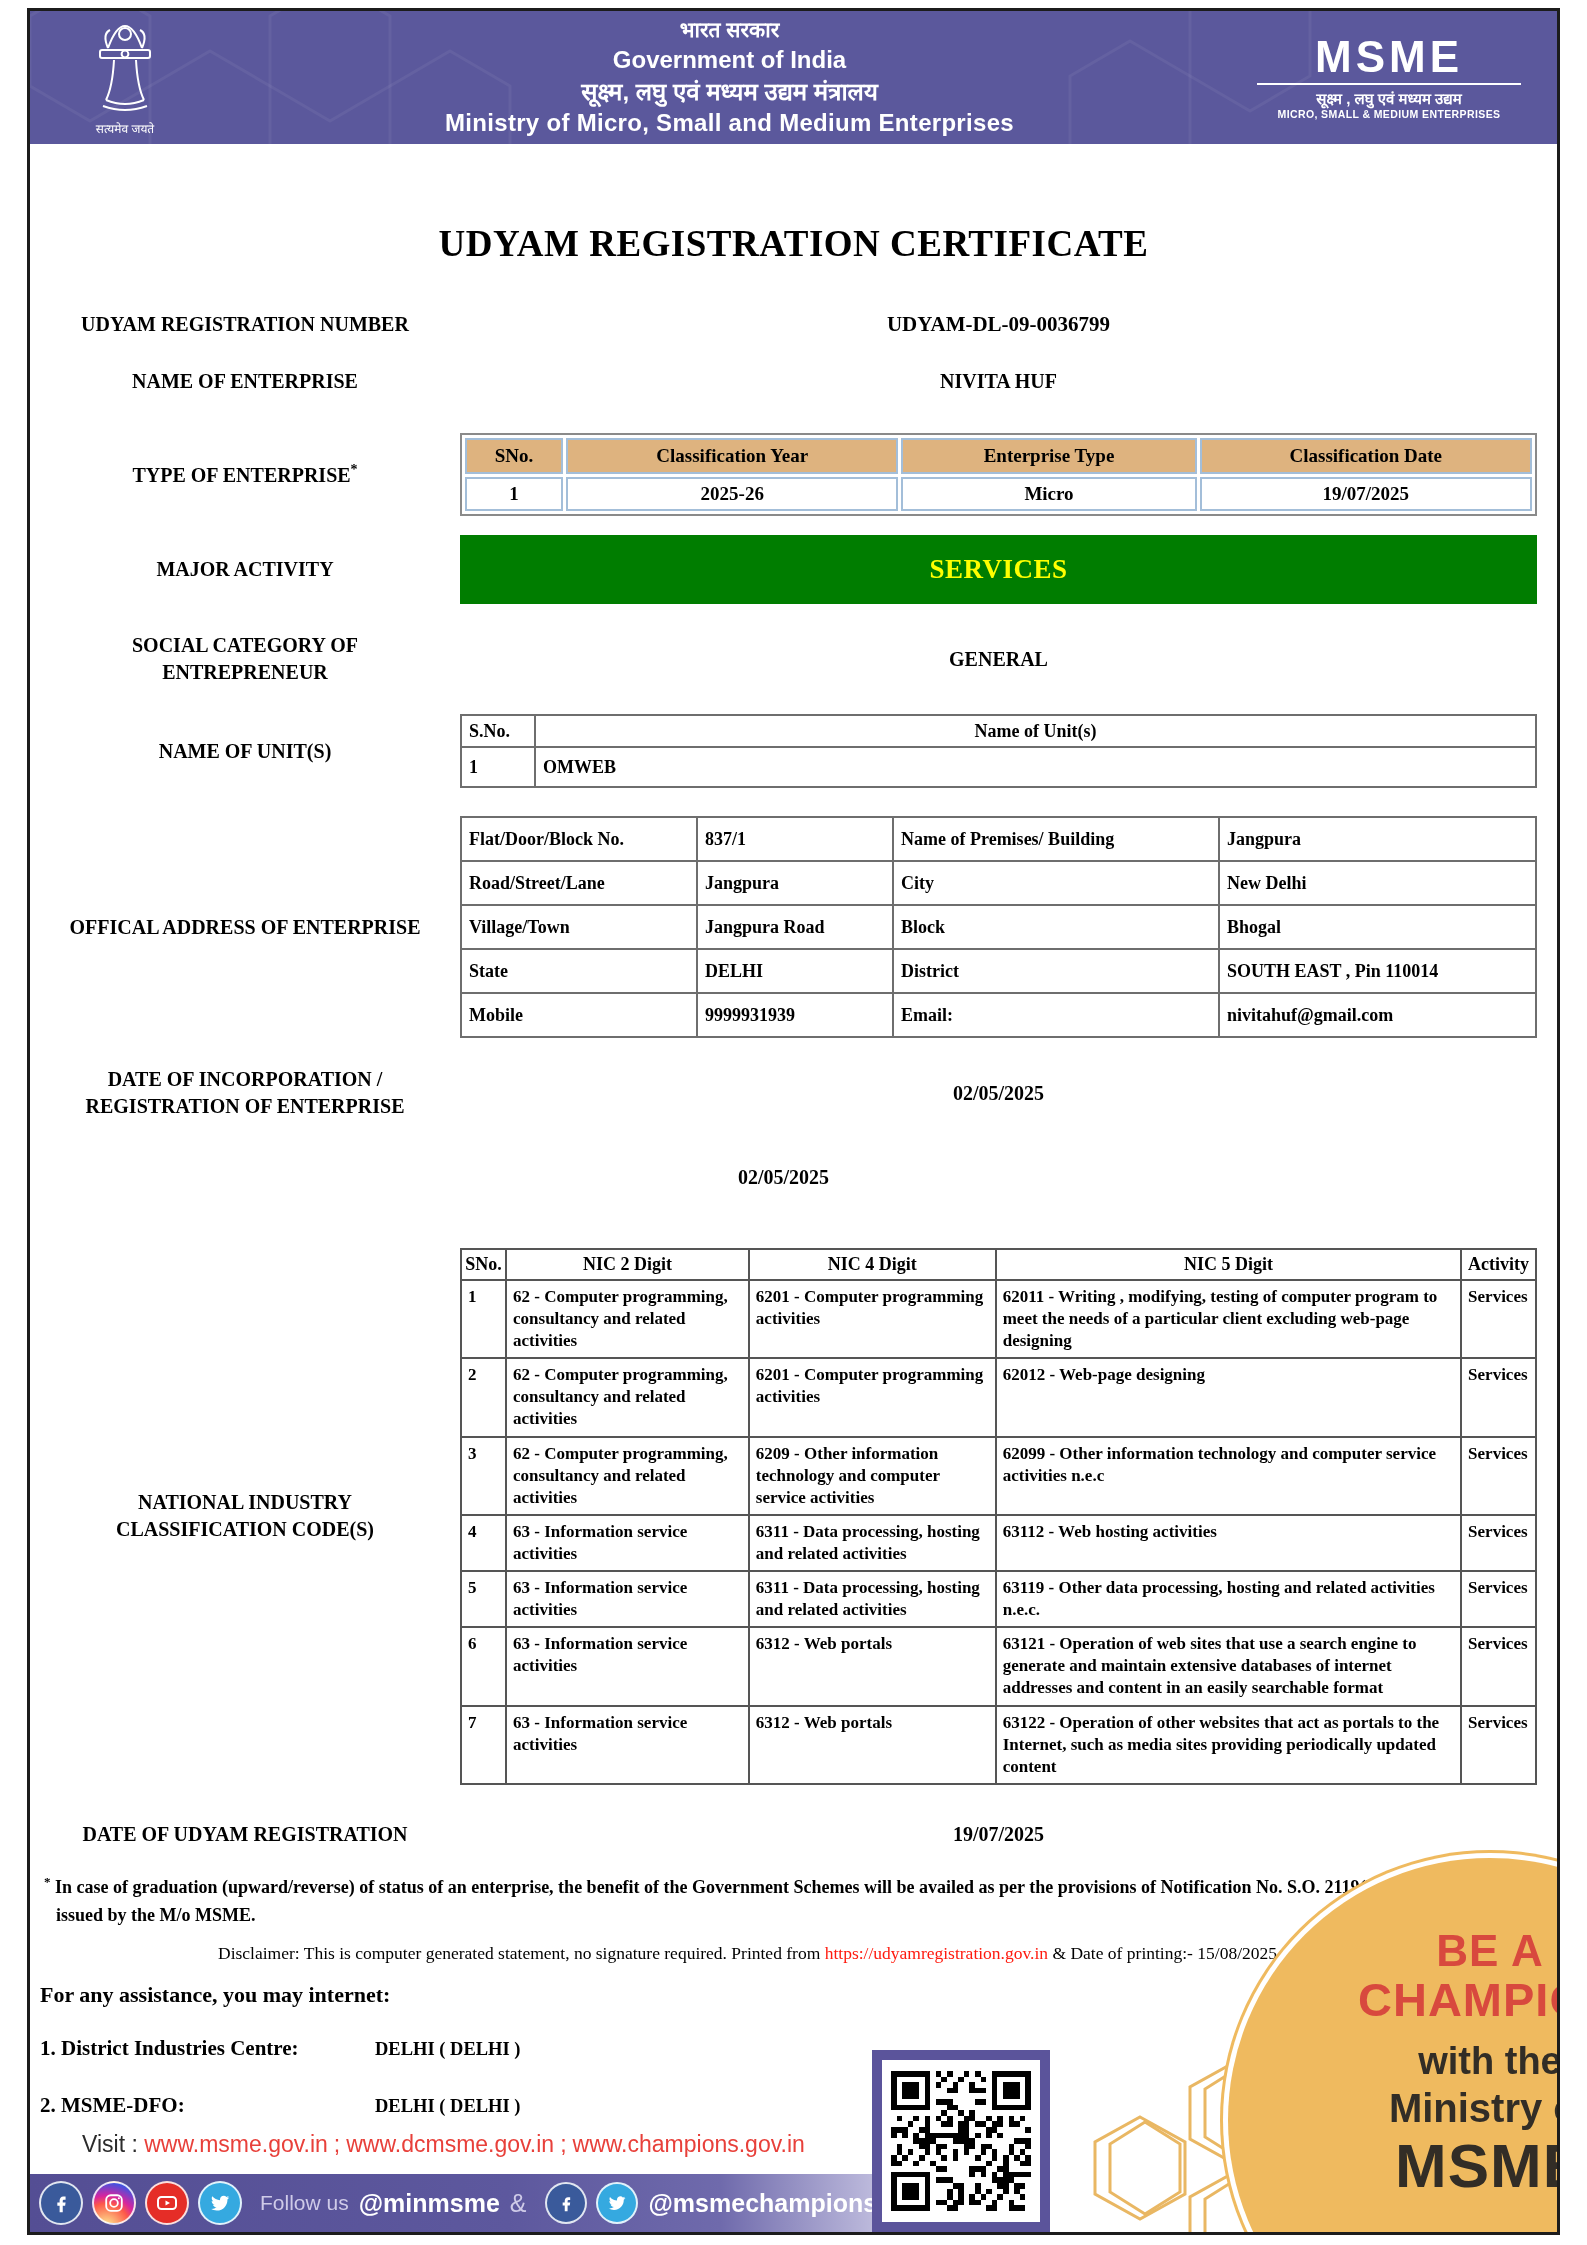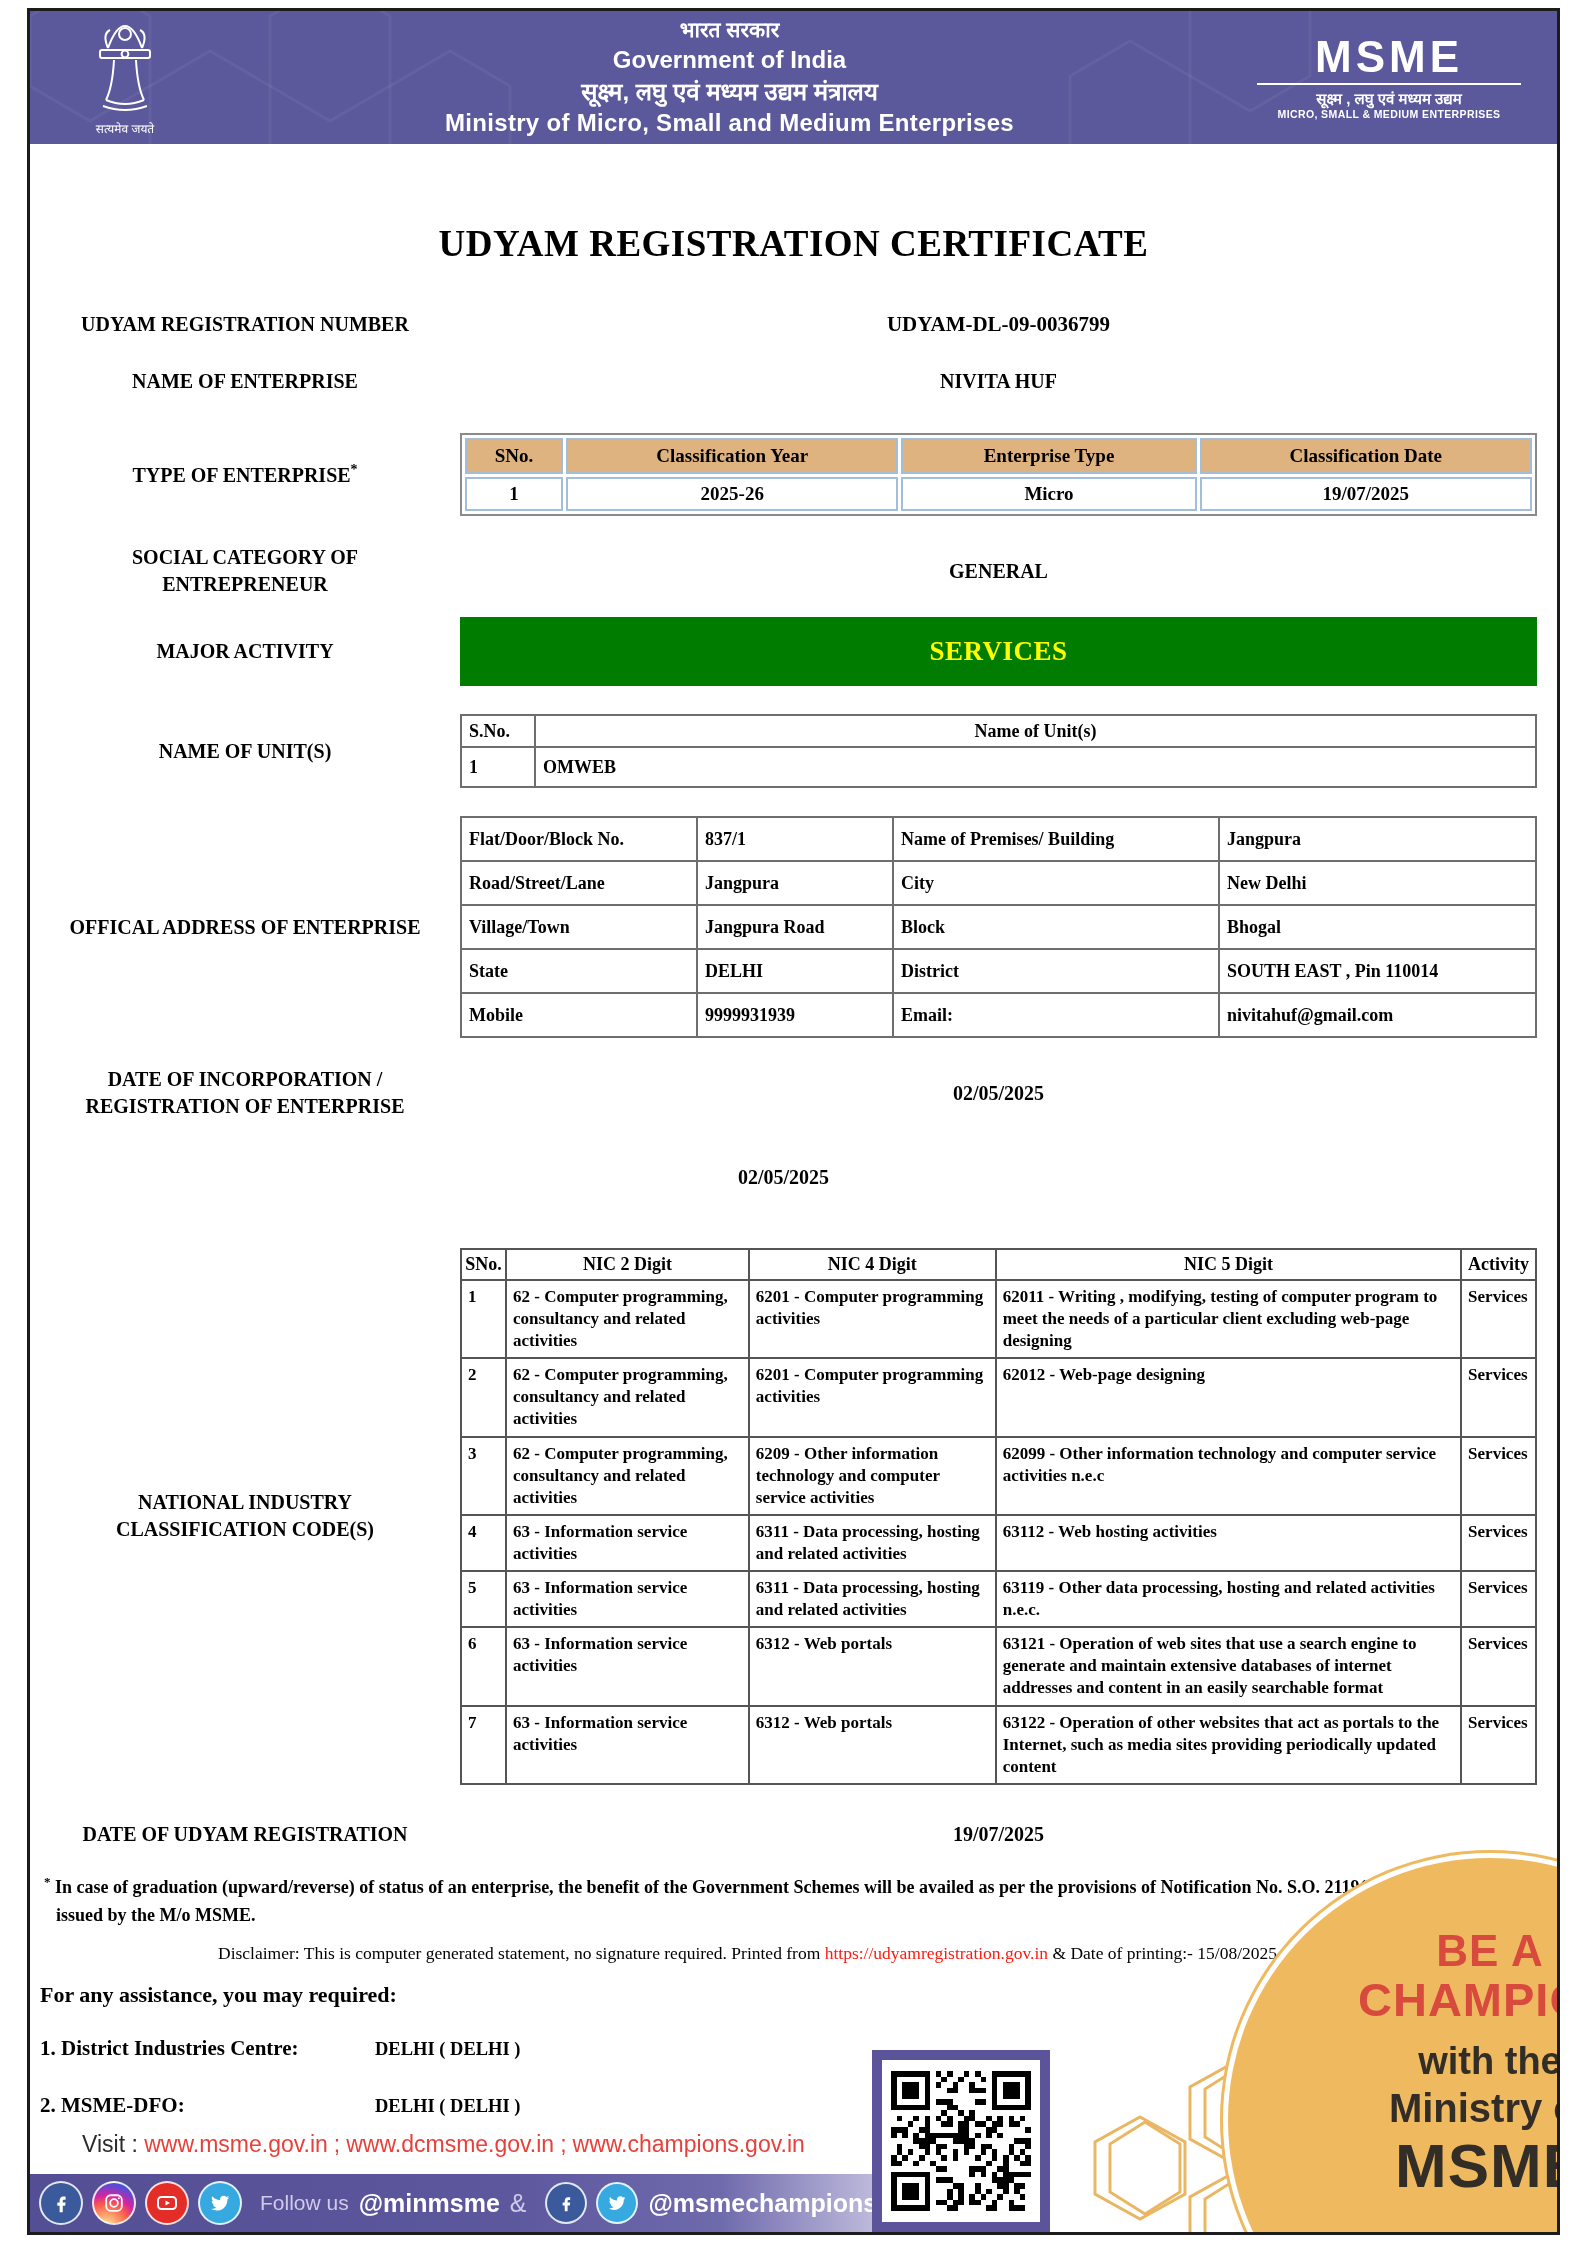--- a/index.html
+++ b/index.html
@@ -176,36 +176,36 @@
               <td>1</td>
               <td>2025-26</td>
               <td>Micro</td>
               <td>19/07/2025</td>
             </tr>
           </tbody>
             </table>
         </div>
       </div>
 
-      <div class="row mt28 minh54">
-        <div class="lbl">
-            <div class="lbl-in">SOCIAL CATEGORY OF ENTREPRENEUR</div>
-          </div>
-        <div class="val">GENERAL</div>
-      </div>
-
       <div class="row mt19">
         <div class="lbl">
             <div class="lbl-in">MAJOR ACTIVITY</div>
           </div>
         <div class="val block">
           <div class="activity-bar">
             <span>SERVICES</span>
           </div>
         </div>
+      </div>
+
+      <div class="row mt28 minh54">
+        <div class="lbl">
+            <div class="lbl-in">SOCIAL CATEGORY OF ENTREPRENEUR</div>
+          </div>
+        <div class="val">GENERAL</div>
       </div>
 
       <div class="row mt28">
         <div class="lbl">
             <div class="lbl-in">NAME OF UNIT(S)</div>
           </div>
         <div class="val block">
           <table class="t-dark t-units">
             <tbody>
                 <tr>
@@ -346,21 +346,21 @@
         <div class="lbl">
             <div class="lbl-in">DATE OF UDYAM REGISTRATION</div>
           </div>
         <div class="val">19/07/2025</div>
       </div>
 
       <div class="footnote"><sup>*</sup><span> In case of graduation (upward/reverse) of status of an enterprise, the benefit of the Government Schemes will be availed as per the provisions of Notification No. S.O. 2119(E) dated 26.06.2020 issued by the M/o MSME.</span></div>
 
       <div class="disclaimer"><span>Disclaimer: This is computer generated statement, no signature required. Printed from </span><a href="#">https://udyamregistration.gov.in</a><span> &amp; Date of printing:- 15/08/2025</span></div>
 
-      <div class="assist">For any assistance, you may required:</div>
+      <div class="assist">For any assistance, you may internet:</div>
 
       <div class="contact">
         <div class="c-lbl">1. District Industries Centre:</div>
         <div class="c-val">DELHI ( DELHI )</div>
       </div>
       <div class="contact" style="margin-top:32px;">
         <div class="c-lbl">2. MSME-DFO:</div>
         <div class="c-val">DELHI ( DELHI )</div>
       </div>
     </div>

